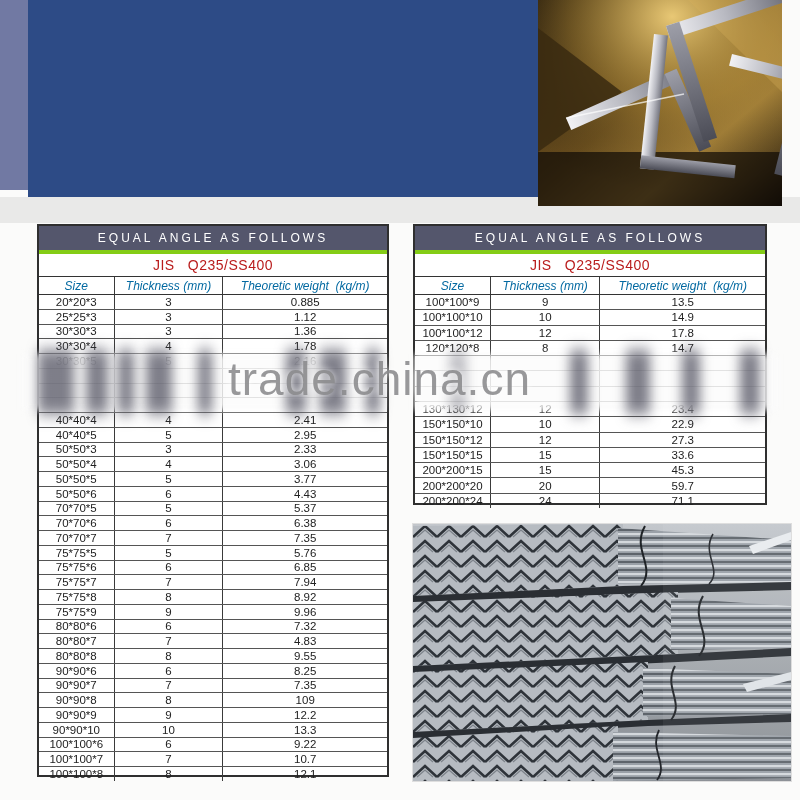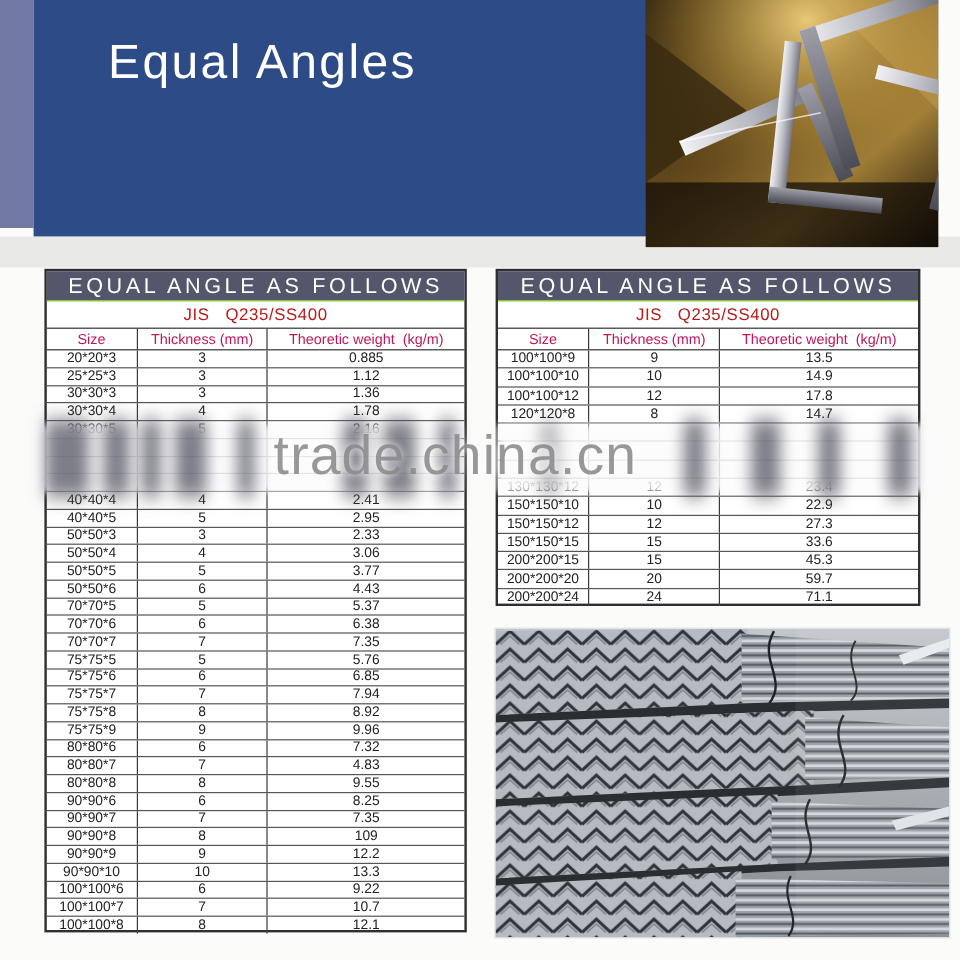--- a/index.html
+++ b/index.html
@@ -13,25 +13,25 @@
           color:#fff;box-sizing:border-box;padding:30px 0 0 62px;}
   .banner-title{font-size:40px;letter-spacing:2px;font-weight:400;}
   .banner-lines{margin-top:10px;}
   .banner-line{font-size:15.5px;line-height:24.5px;letter-spacing:.2px;white-space:pre;}
   .hero{position:absolute;left:538px;top:0;width:244px;height:206px;}
 
   
   .spec-table{position:absolute;top:224px;background:#fff;border:2px solid #2f2f2f;box-sizing:border-box;}
   #left-table{left:37px;width:352px;height:553px;}
   #right-table{left:413px;width:354px;height:281px;}
-  .tbar{height:24px;background:#54566c;color:#fff;font-size:18px;letter-spacing:3px;
-        display:flex;align-items:center;justify-content:center;border-bottom:1px solid #84cc16;}
+  .tbar{height:24px;background:#54566c;color:#fff;font-size:12px;letter-spacing:3px;
+        display:flex;align-items:center;justify-content:center;border-bottom:4px solid #84cc16;}
   .jis{height:22px;border-bottom:1.5px solid #333;display:flex;align-items:center;justify-content:center;
        font-size:14px;color:#b91c1c;white-space:pre;letter-spacing:.5px;}
-  .thead{height:17px;border-bottom:1.5px solid #333;display:flex;font-size:12px;color:#be185d;white-space:pre;}
+  .thead{height:17px;border-bottom:1.5px solid #333;display:flex;font-size:12px;color:#0369a1;white-space:pre;font-style:italic;}
   .tbody{display:flex;flex-direction:column;}
   #left-table .tbody{height:486px;}
   #right-table .tbody{height:213px;}
   .c{display:flex;align-items:center;justify-content:center;box-sizing:border-box;overflow:hidden;}
   .c1{width:21.7%;}.c2{width:31.3%;}.c3{width:47%;}
   .c1,.c2{border-right:1.2px solid #3a3a3a;}
   .trow{flex:1;display:flex;border-top:1px solid #555;font-size:11.5px;color:#222;}
   .trow:first-child{border-top:none;}
 
   
@@ -54,21 +54,20 @@
 </style>
 </head>
 <body>
 
 <div class="page">
 
   <div class="gray-band"></div>
   <div class="side-strip"></div>
 
   <div class="banner">
-    <div class="banner-title">Equal Angles</div>
   </div>
 
   <div class="hero">
     <svg width="244" height="206" viewBox="0 0 244 206">
       <defs>
         <linearGradient id="hbg" x1="0" y1="0" x2="1" y2="1">
           <stop offset="0" stop-color="#2a1d0c"></stop>
             <stop offset="0.45" stop-color="#7a5a22"></stop>
           <stop offset="0.7" stop-color="#c59a44"></stop>
             <stop offset="1" stop-color="#1a1208"></stop>

